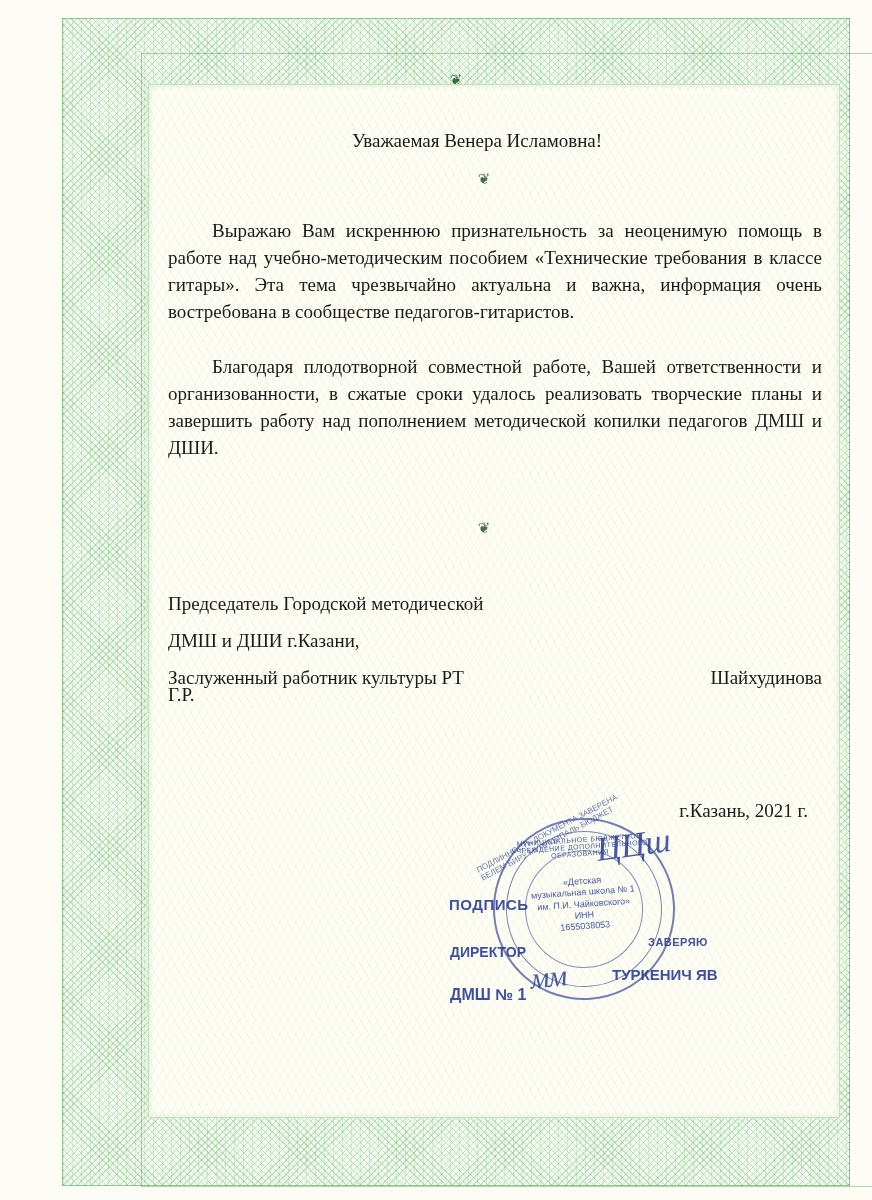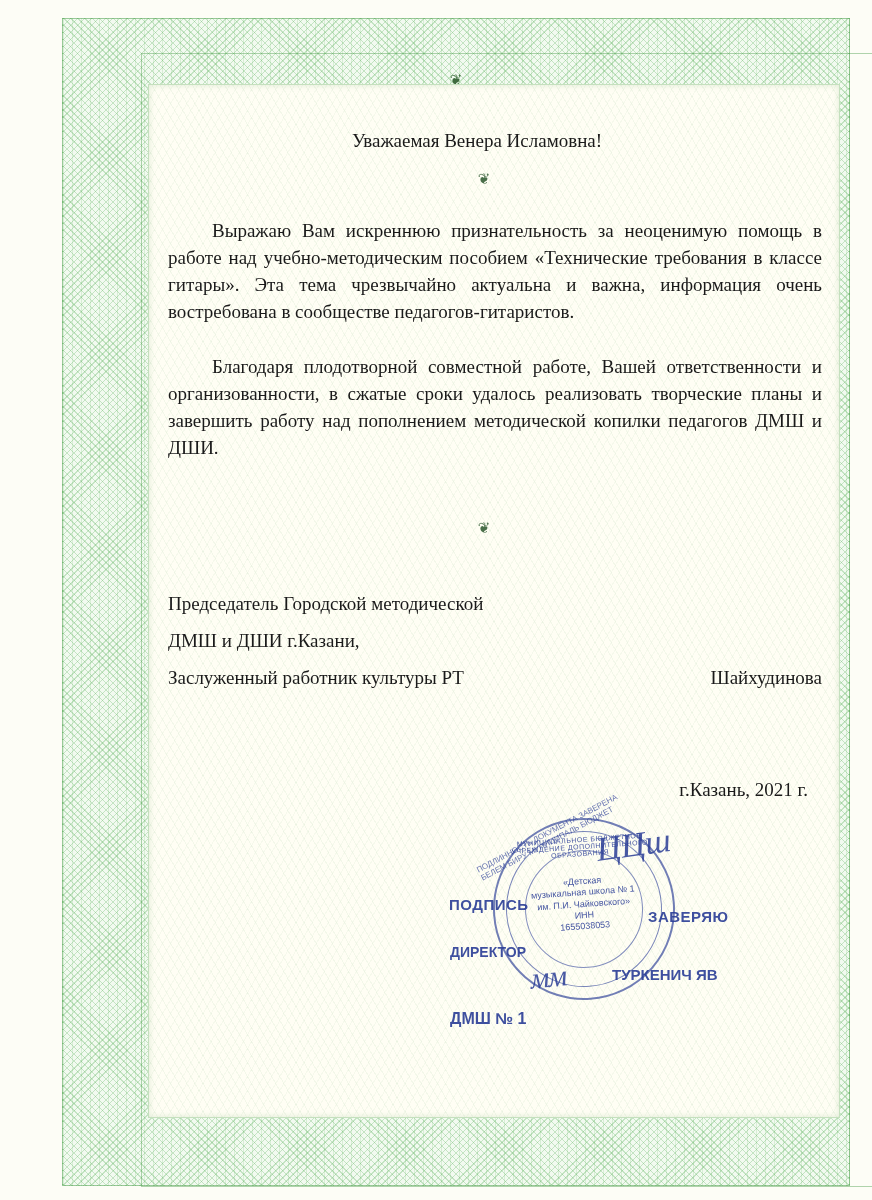--- a/index.html
+++ b/index.html
@@ -182,23 +182,23 @@
   .stamp-arc-top { top: 16px; transform: scaleX(1.0); }
 
   .blue-text {
     position: absolute;
     color: #2a3d96;
     font-family: "Liberation Sans", sans-serif;
     font-weight: bold;
     opacity: 0.9;
   }
   .label-podpis { left: 449px; top: 896px; font-size: 15px; letter-spacing: 0.5px; }
-  .label-zaveryayu { left: 648px; top: 908px; font-size: 15px; letter-spacing: 0.5px; }
+  .label-zaveryayu { left: 648px; top: 936px; font-size: 11px; letter-spacing: 0.5px; }
   .label-director { left: 450px; top: 944px; font-size: 14px; text-align: center; }
-  .label-dmsh { left: 450px; top: 1010px; font-size: 16px; }
+  .label-dmsh { left: 450px; top: 986px; font-size: 16px; }
   .label-turkenich { left: 612px; top: 966px; font-size: 15px; }
 
   .handwrite {
     position: absolute;
     color: #2a3d96;
     font-family: "Liberation Serif", serif;
     font-style: italic;
     opacity: 0.85;
   }
   .sig-scribble-1 { left: 596px; top: 826px; font-size: 34px; transform: rotate(-8deg); }
@@ -241,20 +241,21 @@
 
     <div class="ornament" style="margin-top:56px">❦</div>
 
     <div class="signature-block">
       <div class="sig-line">Председатель Городской методической</div>
       <div class="sig-line">ДМШ и ДШИ г.Казани,</div>
       <div class="sig-name-row">
         <span class="sig-line">Заслуженный работник культуры РТ</span>
         <span class="sig-name">Шайхудинова</span>
       </div>
+      <div class="sig-line" style="line-height:1.1">Г.Р.</div>
     </div>
 
     <div class="place-date">г.Казань, 2021 г.</div>
   </div>
 
   <div class="stamp-layer">
 
     <div class="stamp-vertical">ПОДЛИННОСТЬ ДОКУМЕНТА ЗАВЕРЕНА  БЕЛЕМ БИРУ МУНИЦИПАЛЬ БЮДЖЕТ</div>
 
     <div class="round-stamp">

